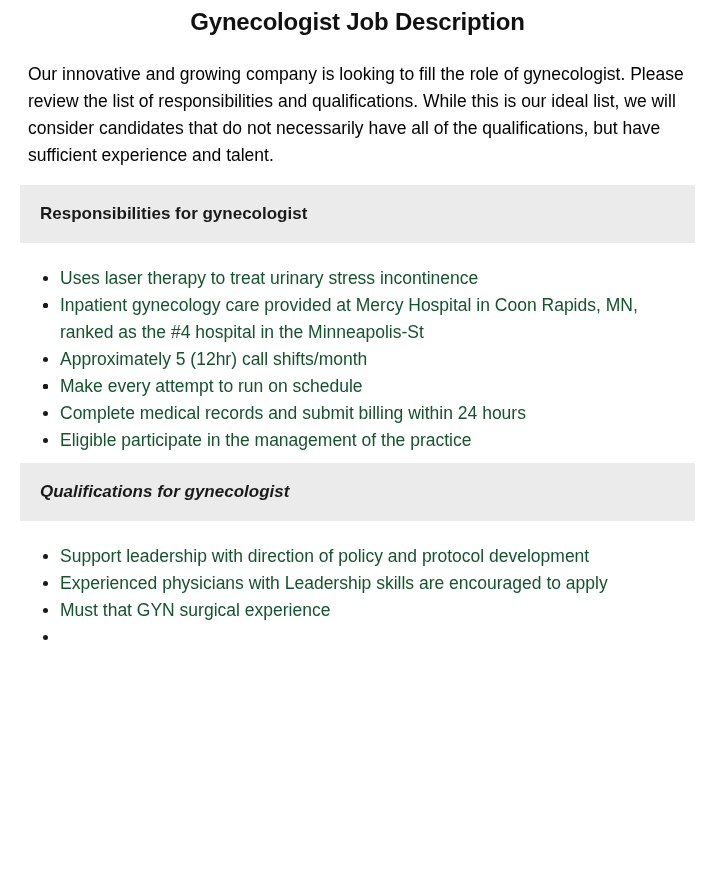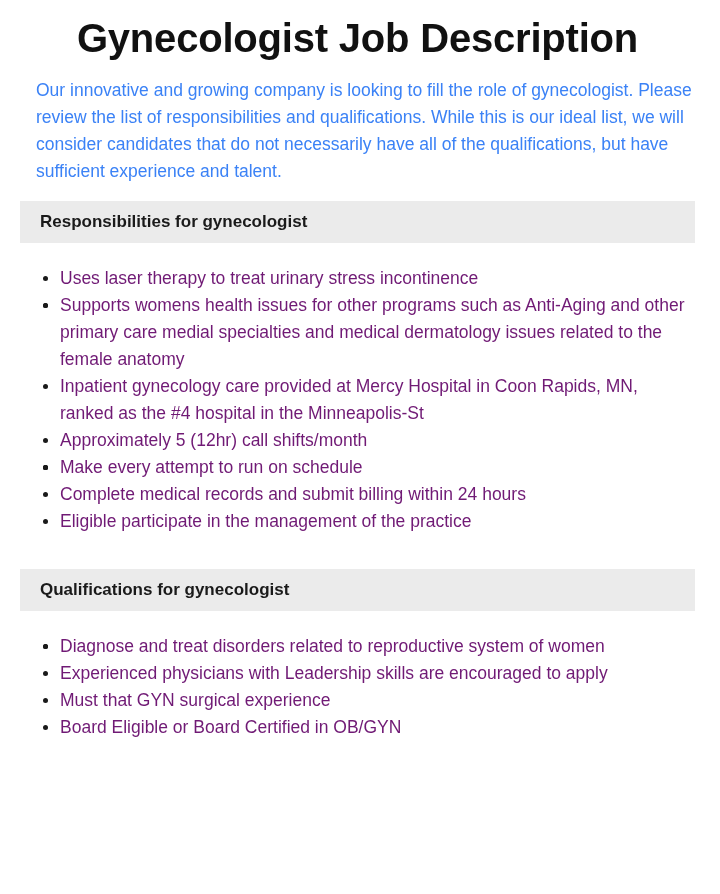--- a/index.html
+++ b/index.html
@@ -11,96 +11,95 @@
       width: 720px;
       height: 894px;
       overflow: hidden;
       font-family: "Liberation Sans", sans-serif;
       color: #111111;
     }
     .page {
       padding: 0 25px 0 20px;
     }
     h1 {
-      margin: 16px;
+      margin: 0;
       padding-top: 3px;
       text-align: center;
-      font-size: 40px;
+      font-size: 24px;
       font-weight: bold;
       line-height: 38px;
       letter-spacing: -0.2px;
       color: #111;
     }
     .intro {
-      margin: 20px 0 0 16px;
+      margin: 20px 0 0 8px;
       font-size: 17.5px;
       line-height: 27px;
-      color: #3b82f6;
+      color: #000000;
     }
     .section-header {
       margin-top: 16px;
       background: #ebebeb;
-      height: 42px;
+      height: 58px;
       display: flex;
       align-items: center;
       padding-left: 20px;
       font-size: 17px;
       font-weight: bold;
       color: #1a1a1a;
     }
     ul.items {
       margin: 22px 0 0 0;
       padding: 0 0 0 40px;
       list-style: none;
     }
     ul.items li {
       position: relative;
       font-size: 17.5px;
       line-height: 27px;
-      color: #701a75;
+      color: #14532d;
     }
     ul.items li .bullet {
       position: absolute;
       left: -17px;
       top: 11px;
       width: 5px;
       height: 5px;
       border-radius: 50%;
       background: #1a1a1a;
     }
     .section-2 .section-header {
-      margin-top: 34px;
+      margin-top: 9px;
+      font-style: italic;
     }
   </style>
 </head>
 <body>
 
 <div class="page">
   <h1>Gynecologist Job Description</h1>
   <p class="intro">Our innovative and growing company is looking to fill the role of gynecologist. Please review the list of responsibilities and qualifications. While this is our ideal list, we will consider candidates that do not necessarily have all of the qualifications, but have sufficient experience and talent.</p>
 
   <section class="section-1">
     <div class="section-header">Responsibilities for gynecologist</div>
     <ul class="items">
         <li><span class="bullet"></span><span>Uses laser therapy to treat urinary stress incontinence</span></li>
         <li><span class="bullet"></span></li>
-        <li><span class="bullet"></span><span>Supports womens health issues for other programs such as Anti-Aging and other primary care medial specialties and medical dermatology issues related to the female anatomy</span></li>
         <li><span class="bullet"></span><span>Inpatient gynecology care provided at Mercy Hospital in Coon Rapids, MN, ranked as the #4 hospital in the Minneapolis-St</span></li>
         <li><span class="bullet"></span><span>Approximately 5 (12hr) call shifts/month</span></li>
         <li><span class="bullet"></span></li>
         <li><span class="bullet"></span></li>
         <li><span class="bullet"></span><span>Make every attempt to run on schedule</span></li>
         <li><span class="bullet"></span><span>Complete medical records and submit billing within 24 hours</span></li>
         <li><span class="bullet"></span><span>Eligible participate in the management of the practice</span></li>
       </ul>
   </section>
 
   <section class="section-2">
     <div class="section-header">Qualifications for gynecologist</div>
     <ul class="items">
-        <li><span class="bullet"></span></li>
-        <li><span class="bullet"></span><span>Diagnose and treat disorders related to reproductive system of women</span></li>
+        <li><span class="bullet"></span><span>Support leadership with direction of policy and protocol development</span></li>
         <li><span class="bullet"></span><span>Experienced physicians with Leadership skills are encouraged to apply</span></li>
         <li><span class="bullet"></span><span>Must that GYN surgical experience</span></li>
-        <li><span class="bullet"></span><span>Board Eligible or Board Certified in OB/GYN</span></li>
+        <li><span class="bullet"></span></li>
       </ul>
   </section>
 </div>
 
 </body></html>

